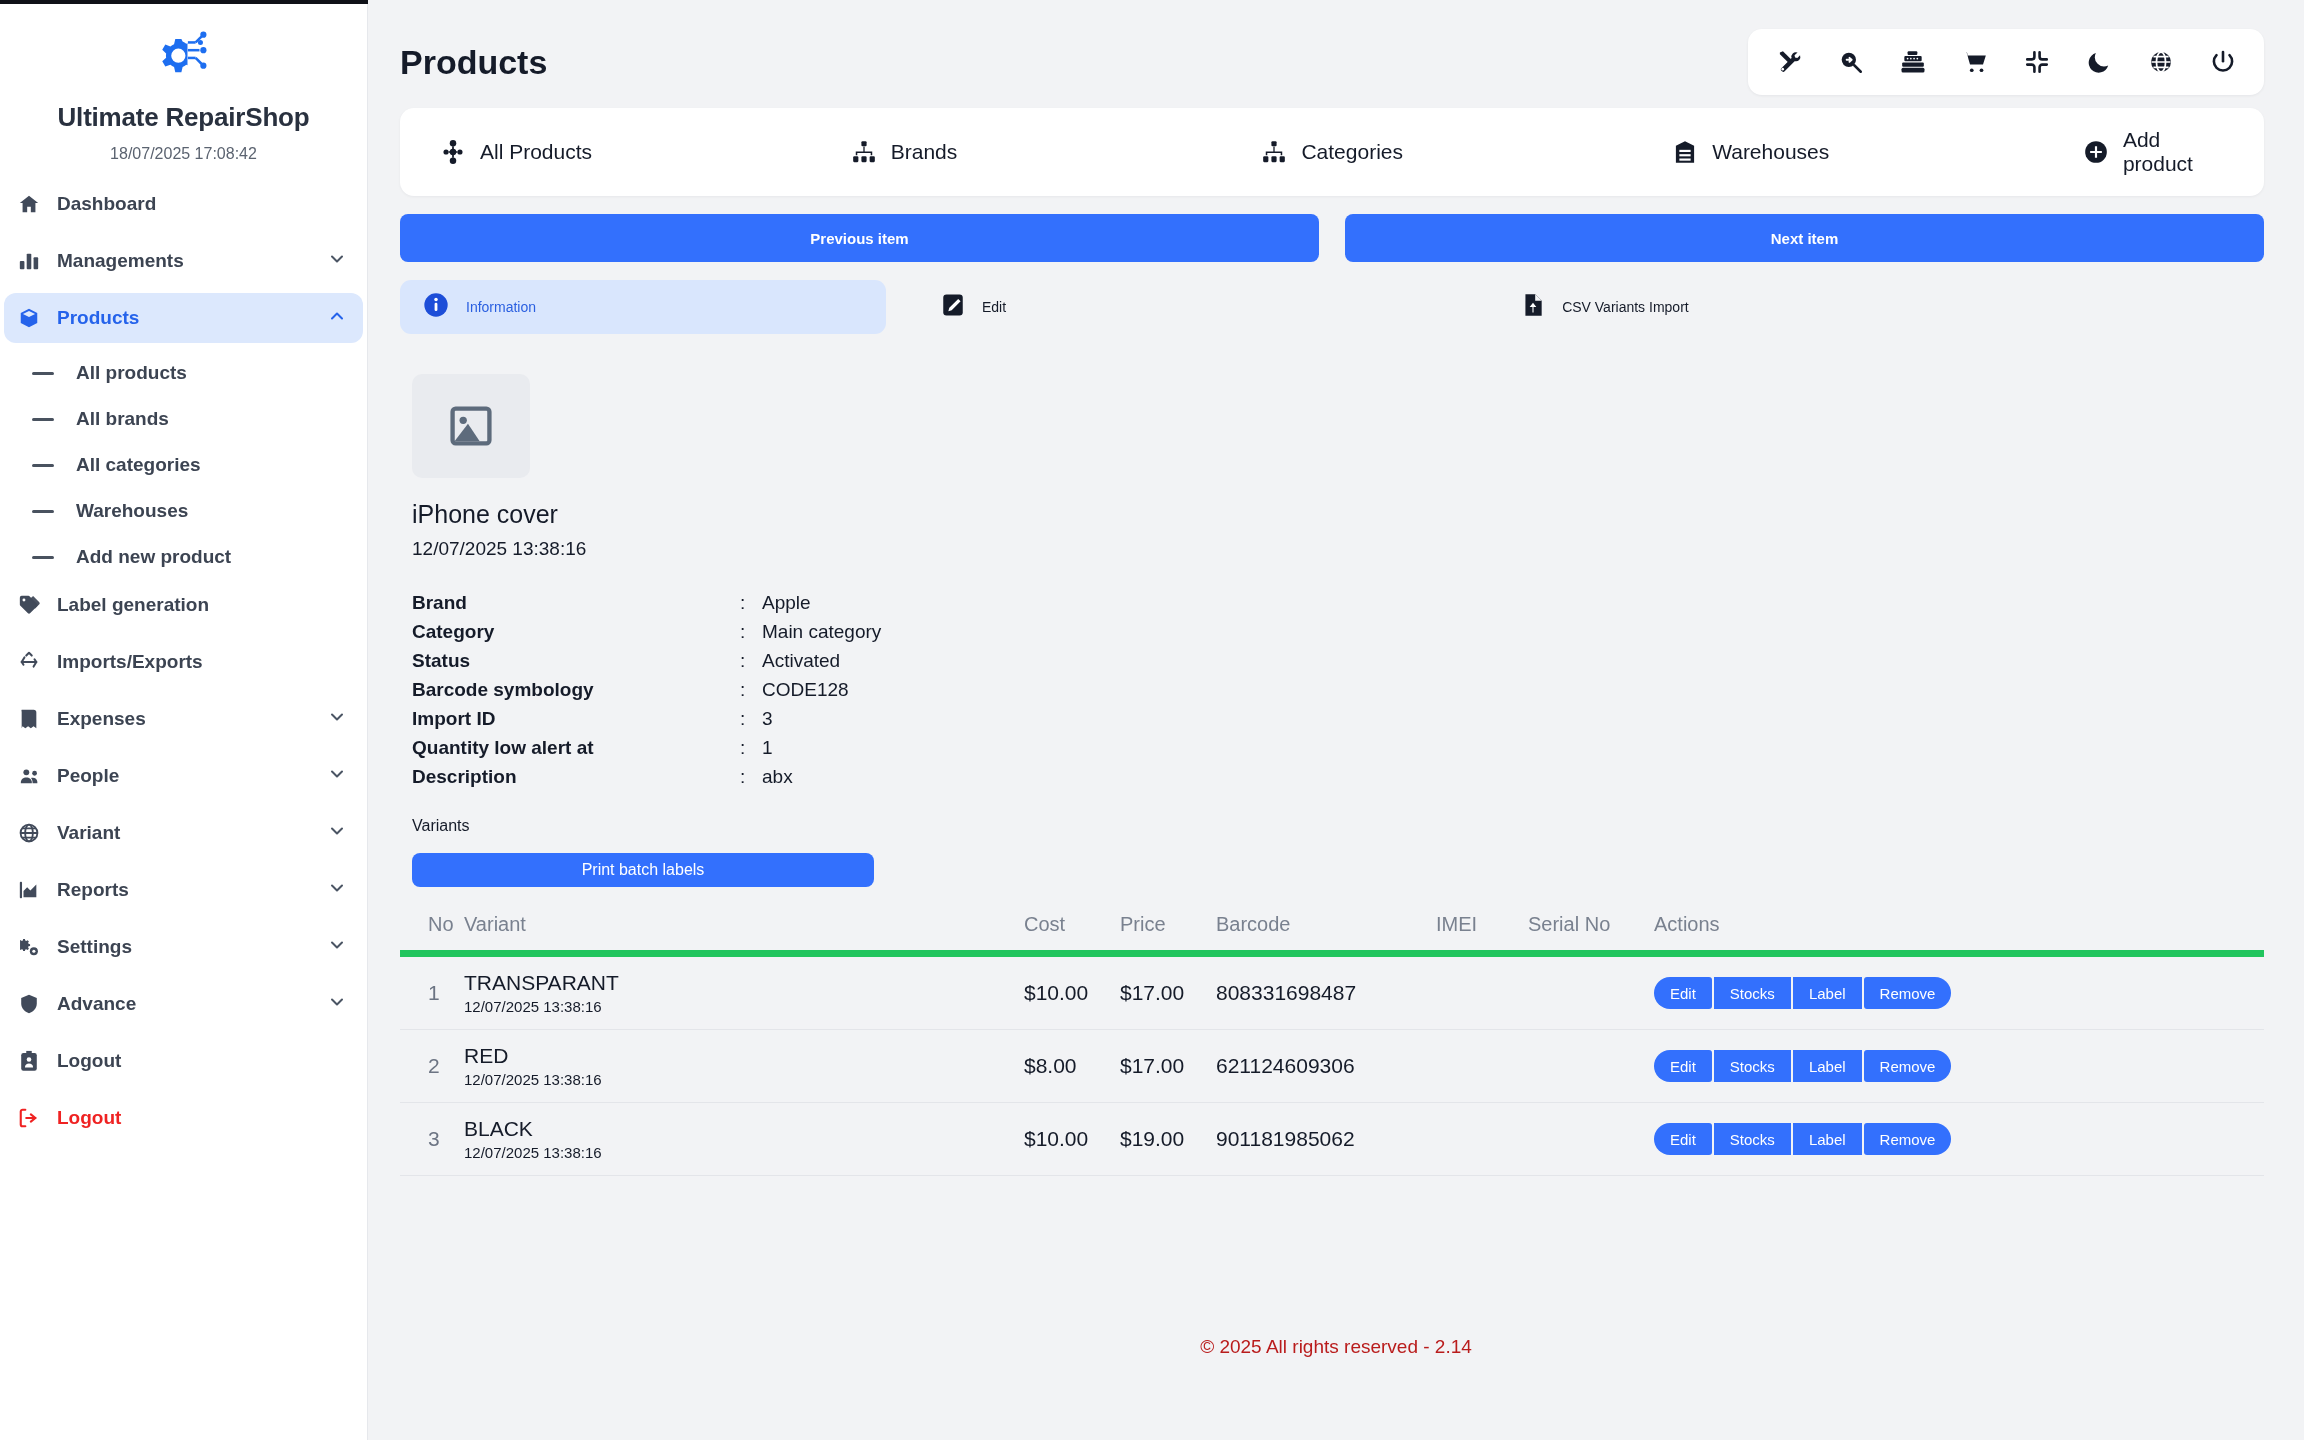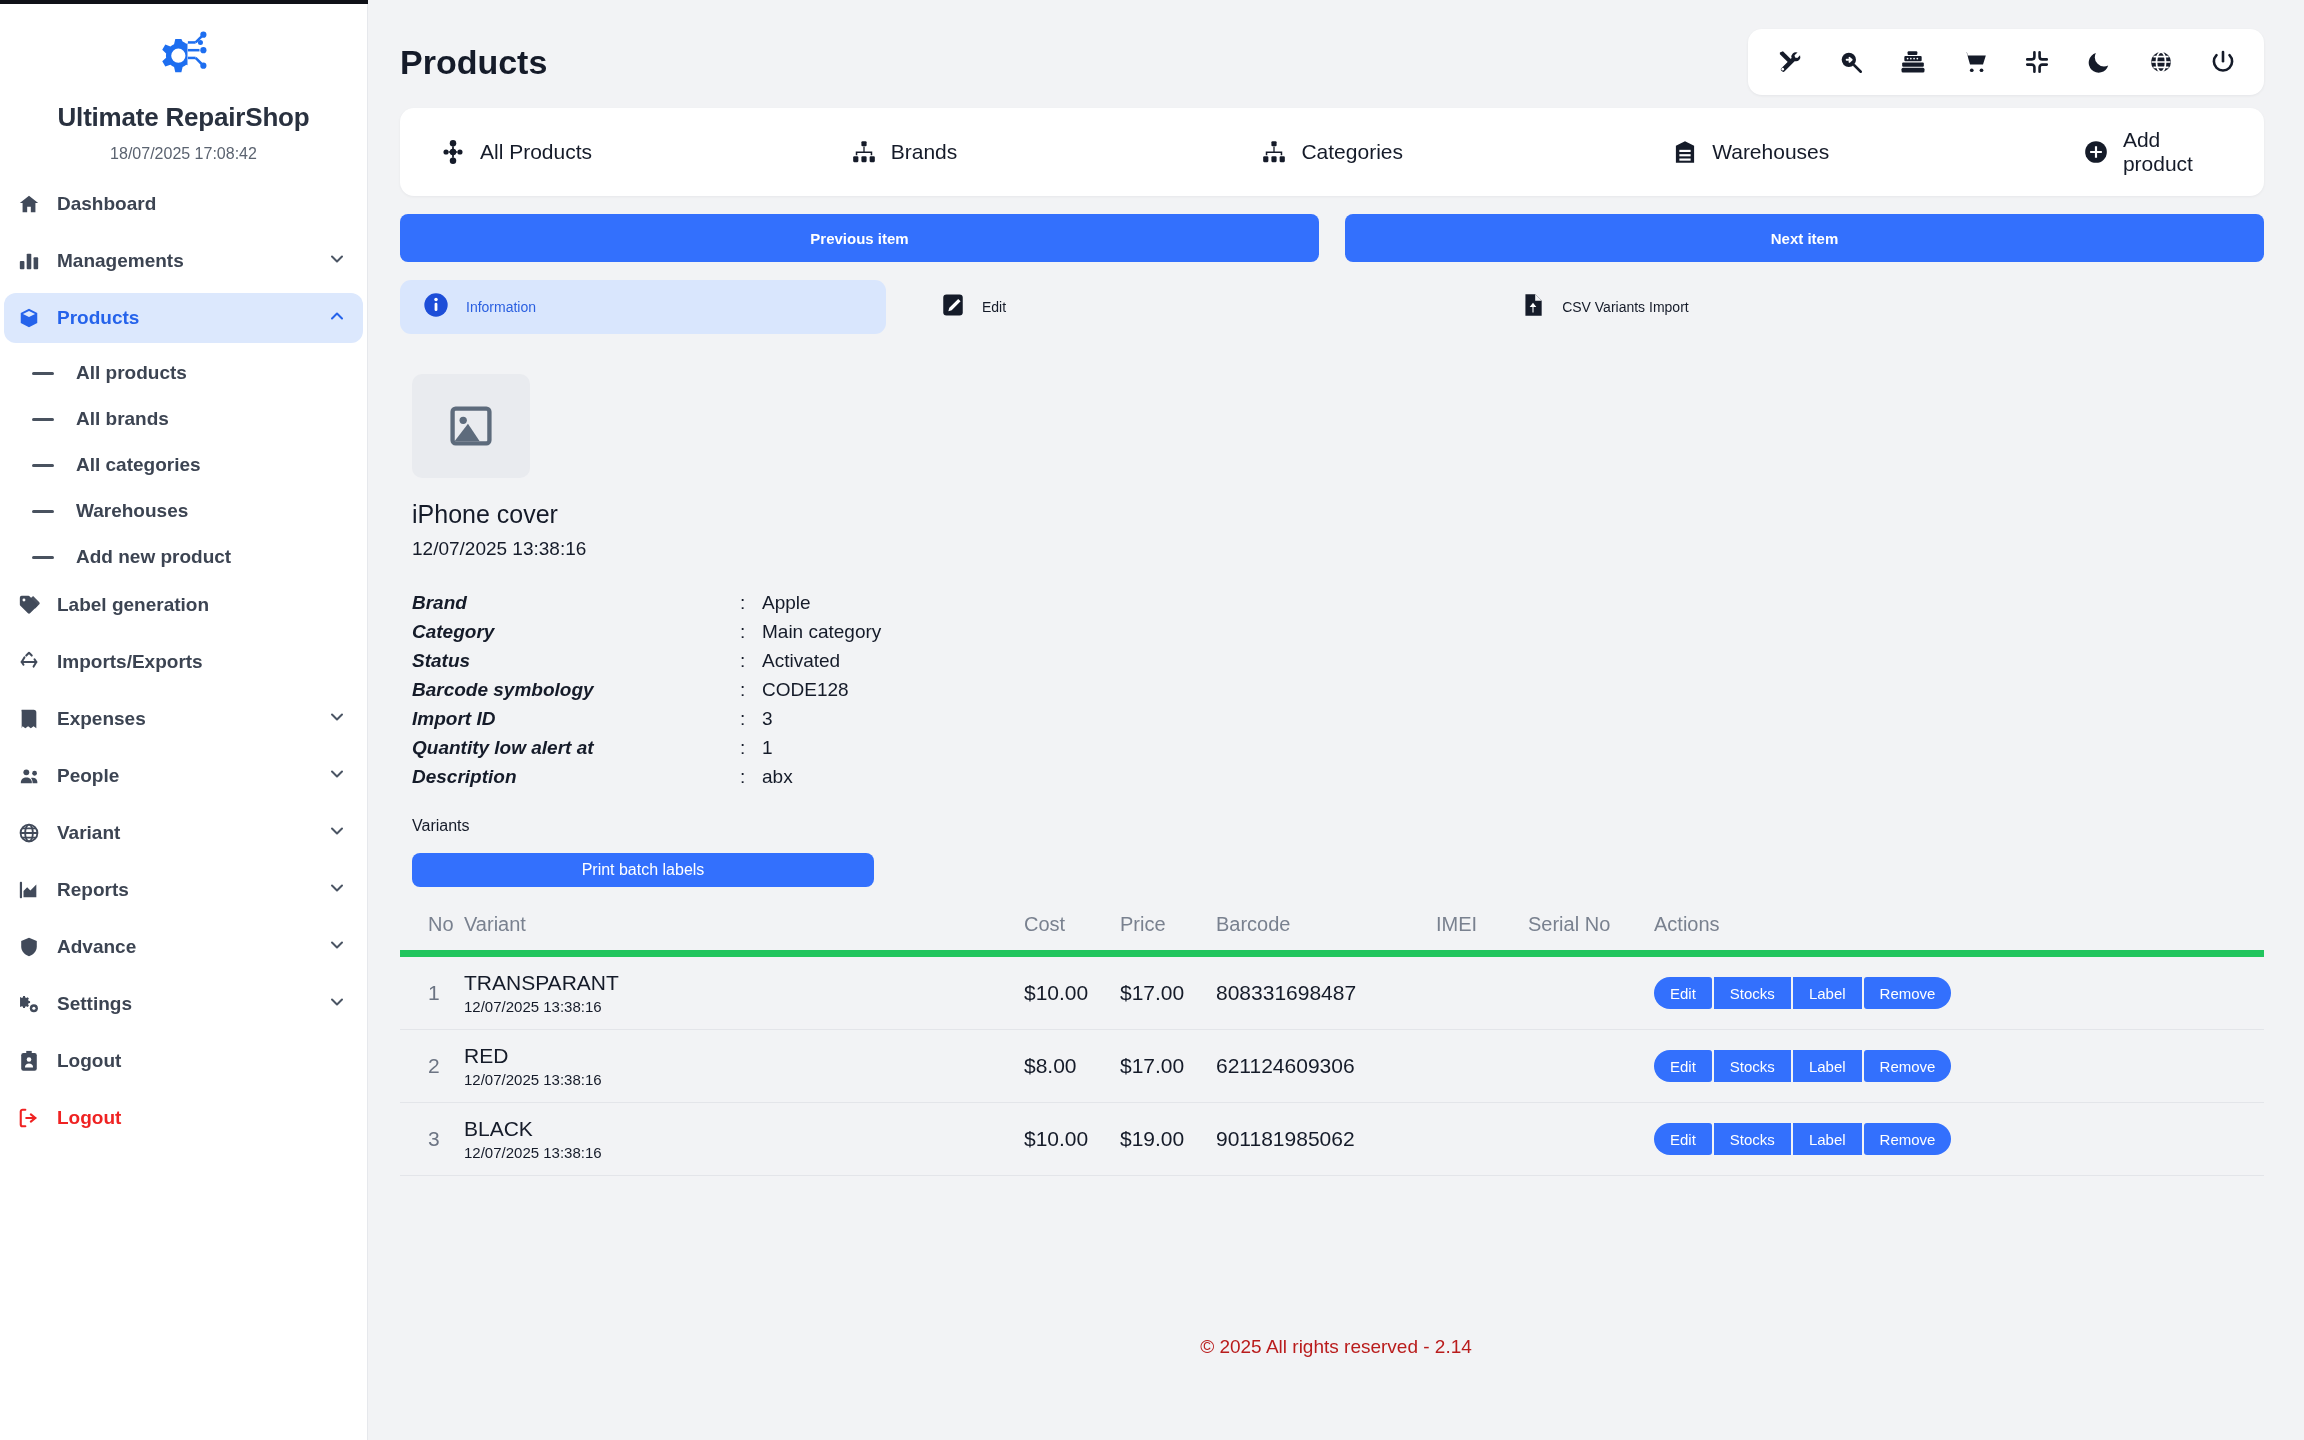--- a/index.html
+++ b/index.html
@@ -138,21 +138,21 @@
   .prod-name {
     font-size: 25px; color: #151b29; margin: 22px 0 0 12px;
   }
   .prod-date {
     font-size: 19px; color: #151b29; margin: 9px 0 0 12px;
   }
 
   .kv { margin: 28px 0 0 12px; }
   .kv-row { display: flex; height: 29px; align-items: center; }
   .kv-key {
-    width: 328px; font-size: 19px; font-weight: bold; color: #151b29; font-style: italic;
+    width: 328px; font-size: 19px; font-weight: bold; color: #151b29;
   }
   .kv-sep { width: 22px; font-size: 19px; color: #151b29; }
   .kv-val { font-size: 19px; color: #151b29; }
 
   .variants-label {
     font-size: 16px; color: #151b29; margin: 26px 0 18px 12px;
   }
   .btn-print {
     background: #3370fd; color: #ffffff; border: none;
     border-radius: 8px; width: 462px; height: 34px;
@@ -383,40 +383,40 @@
         <span class="chev">
           <svg width="20" height="20" viewBox="0 0 24 24" fill="none" stroke="currentColor" stroke-width="2.4" stroke-linecap="round" stroke-linejoin="round">
               <polyline points="6 9 12 15 18 9"></polyline>
             </svg>
         </span>
       </div>
 
       <div class="nav-item">
         <span class="ico">
           <svg width="22" height="22" viewBox="0 0 24 24" fill="currentColor">
-              <path d="M12 2 3.5 5.5v6c0 5 3.6 9.2 8.5 10.5 4.9-1.3 8.5-5.5 8.5-10.5v-6L12 2z"></path>
-            </svg>
-        </span>
-        <span class="lbl">Advance</span>
+              <path d="M8.5 2.6 9 5a6 6 0 0 1 1.5.6l2.1-1.2 1.9 1.9-1.2 2.1a6 6 0 0 1 .6 1.5l2.4.5v2.7l-2.4.5a6 6 0 0 1-.6 1.5l1.2 2.1-1.9 1.9-2.1-1.2a6 6 0 0 1-1.5.6l-.5 2.4H5.8l-.5-2.4a6 6 0 0 1-1.5-.6l-2.1 1.2-.6-.6V4.8l.6-.6 2.1 1.2A6 6 0 0 1 5.3 5l.5-2.4h2.7z" transform="scale(.72) translate(2,2)"></path>
+              <circle cx="17.3" cy="16.6" r="4.4"></circle>
+              <circle cx="17.3" cy="16.6" r="1.7" fill="#fff"></circle>
+            </svg>
+        </span>
+        <span class="lbl">Settings</span>
         <span class="chev">
           <svg width="20" height="20" viewBox="0 0 24 24" fill="none" stroke="currentColor" stroke-width="2.4" stroke-linecap="round" stroke-linejoin="round">
               <polyline points="6 9 12 15 18 9"></polyline>
             </svg>
         </span>
       </div>
 
       <div class="nav-item">
         <span class="ico">
           <svg width="22" height="22" viewBox="0 0 24 24" fill="currentColor">
-              <path d="M8.5 2.6 9 5a6 6 0 0 1 1.5.6l2.1-1.2 1.9 1.9-1.2 2.1a6 6 0 0 1 .6 1.5l2.4.5v2.7l-2.4.5a6 6 0 0 1-.6 1.5l1.2 2.1-1.9 1.9-2.1-1.2a6 6 0 0 1-1.5.6l-.5 2.4H5.8l-.5-2.4a6 6 0 0 1-1.5-.6l-2.1 1.2-.6-.6V4.8l.6-.6 2.1 1.2A6 6 0 0 1 5.3 5l.5-2.4h2.7z" transform="scale(.72) translate(2,2)"></path>
-              <circle cx="17.3" cy="16.6" r="4.4"></circle>
-              <circle cx="17.3" cy="16.6" r="1.7" fill="#fff"></circle>
-            </svg>
-        </span>
-        <span class="lbl">Settings</span>
+              <path d="M12 2 3.5 5.5v6c0 5 3.6 9.2 8.5 10.5 4.9-1.3 8.5-5.5 8.5-10.5v-6L12 2z"></path>
+            </svg>
+        </span>
+        <span class="lbl">Advance</span>
         <span class="chev">
           <svg width="20" height="20" viewBox="0 0 24 24" fill="none" stroke="currentColor" stroke-width="2.4" stroke-linecap="round" stroke-linejoin="round">
               <polyline points="6 9 12 15 18 9"></polyline>
             </svg>
         </span>
       </div>
 
       <div class="nav-item">
         <span class="ico">
           <svg width="22" height="22" viewBox="0 0 24 24" fill="currentColor">

